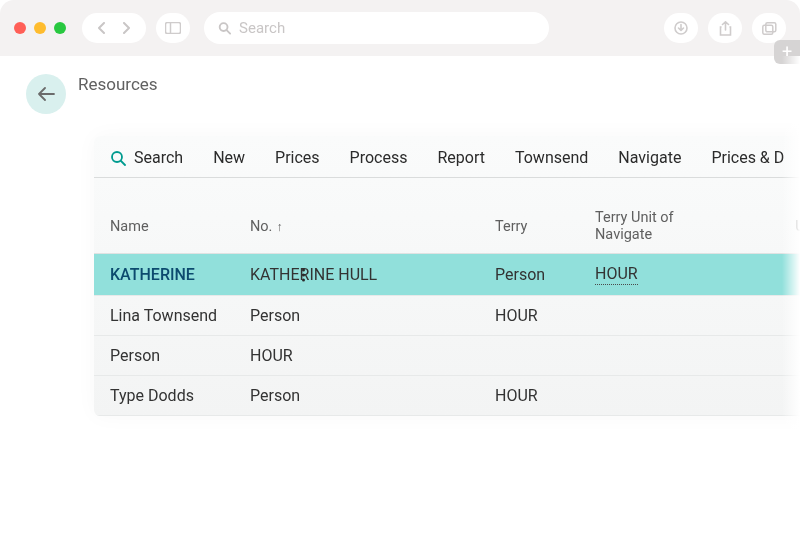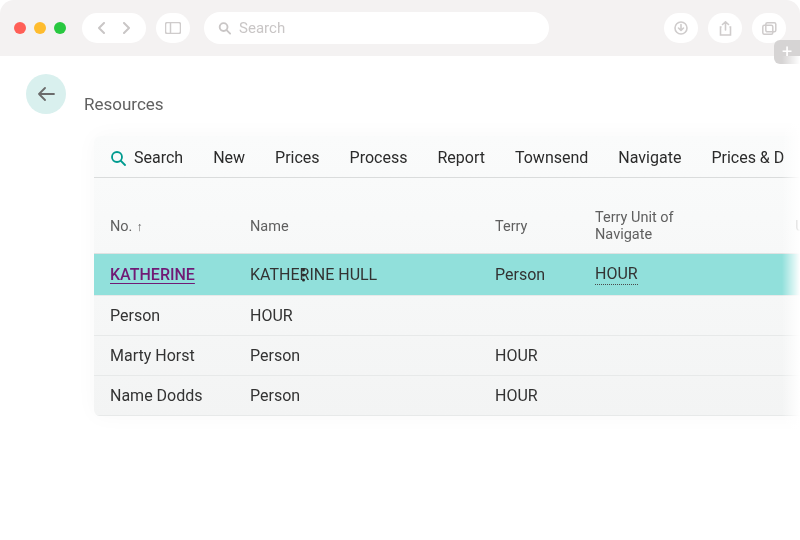--- a/index.html
+++ b/index.html
@@ -67,21 +67,21 @@
   .page {
     position: relative;
     padding: 18px 0 0 26px;
   }
   .page::after{
     content:""; position:absolute; right:0; top:0; bottom:-600px; width:18px;
     background:linear-gradient(90deg, rgba(255,255,255,0), #fff);
     pointer-events:none;
   }
 
-  .header-row { display:flex; align-items:flex-end; gap:18px; }
+  .header-row { display:flex; align-items:flex-start; gap:12px; }
   .back-btn {
     width: 40px; height: 40px; border-radius: 50%;
     background: #d9f0ee;
     display:flex; align-items:center; justify-content:center;
     color:#6b6b6b;
   }
   .page-title { font-size: 17px; color: #616161; font-weight: 400; }
 
   
   .panel {
@@ -130,22 +130,21 @@
     font-size: 16px;
     color:#333;
     border-bottom: 1px solid #e7e9e9;
     position:relative;
   }
   .trow .no { color:#0d7f95; font-weight:500; }
   .trow.selected {
     background:#91e0db;
   }
   .trow.selected .no {
-    color:#701a75;
-    text-decoration: underline;
+    color:#0c4a6e;
     text-underline-offset: 3px;
   }
   .trow.selected .uom {
     border-bottom: 1px dotted #4a4a4a;
     display:inline-block;
     padding-bottom:1px;
   }
   .rowmenu {
     position:absolute;
     left: 208px;
@@ -241,26 +240,26 @@
       <span class="item">Process</span>
       <span class="item">Report</span>
       <span class="item">Townsend</span>
       <span class="item">Navigate</span>
       <span class="item">Prices &amp; D</span>
     </div>
 
     <div class="tbl">
       <div class="thead">
         <div class="col">
+            <span>Name</span>
+          </div>
+        <div class="col">
           <span>No.</span>
           <span class="sort">↑</span>
         </div>
-        <div class="col">
-            <span>Name</span>
-          </div>
         <div class="col">
             <span>Terry</span>
           </div>
         <div class="col wrap">
           <div>
             <div>Terry Unit of</div>
             <div>Navigate</div>
           </div>
         </div>
         <div class="col right">
@@ -274,30 +273,30 @@
             <div>KATHERINE HULL</div>
             <div>Person</div>
             <div><span class="uom">HOUR</span></div>
             <div class="rowmenu">
               <i></i>
               <i></i>
               <i></i>
             </div>
           </div>
           <div class="trow">
+            <div>Lina Townsend</div>
             <div>Person</div>
             <div><span class="uom">HOUR</span></div>
           </div>
           <div class="trow">
-            <div>Marty Horst</div>
             <div>Person</div>
             <div><span class="uom">HOUR</span></div>
           </div>
           <div class="trow">
-            <div>Name Dodds</div>
+            <div>Type Dodds</div>
             <div>Person</div>
             <div><span class="uom">HOUR</span></div>
           </div>
         </div>
     </div>
 
   </div>
 </div>
 
 </body></html>

